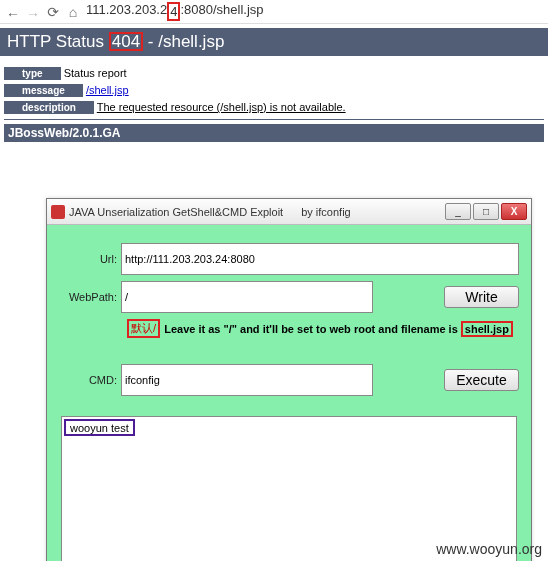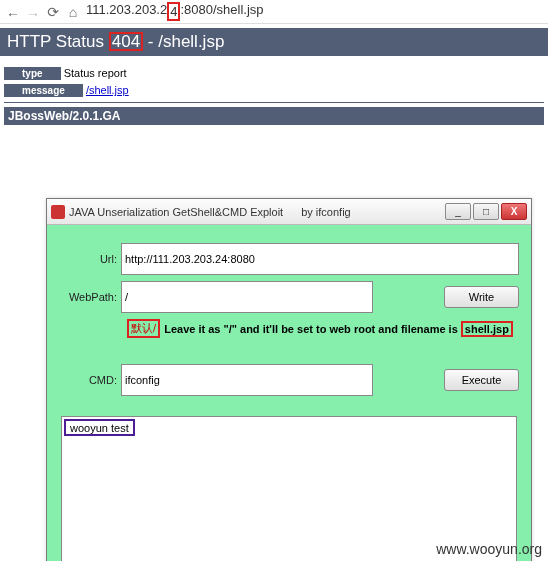--- a/index.html
+++ b/index.html
@@ -27,21 +27,21 @@
   .title-author { margin-left: 18px; }
   .win-btns { margin-left: auto; display: flex; gap: 2px; }
   .win-btn { width: 26px; height: 17px; border: 1px solid #8a8a8a; background: linear-gradient(#f7f7f7,#dcdcdc); border-radius: 2px; font-size: 10px; line-height: 15px; text-align: center; color: #222; }
   .win-btn.close { background: linear-gradient(#e77,#c33); color: #fff; border-color: #a22; font-weight: bold; }
 
   .dlg-body { position: relative; padding: 10px 12px; font-size: 11px; }
   .row { display: flex; align-items: center; margin-bottom: 6px; }
   .lbl { width: 62px; text-align: right; font-size: 11px; padding-right: 4px; color: #222; }
   .txtbox { flex: 1; height: 30px; border: 1px solid #888; background: #fff; font-size: 11px; padding: 15px 3px; }
   .txtbox.short { flex: none; width: 252px; }
-  .btn { width: 75px; height: 22px; margin-left: 8px; border: 1px solid #888; background: linear-gradient(#fafafa,#e0e0e0); border-radius: 3px; font-size: 11px; }
+  .btn { width: 75px; height: 22px; margin-left: 8px; border: 1px solid #888; background: linear-gradient(#fafafa,#e0e0e0); border-radius: 3px; font-size: 14px; }
 
   .hint-row { margin-left: 62px; display: flex; align-items: center; font-size: 11px; justify-content: center; }
   .hint-red { color: #c00; border: 2px solid #d22; padding: 0 2px; margin-right: 4px; }
   .hint-black { color: #000; font-weight: bold; }
   .hint-hl { border: 2px solid #d22; padding: 0 2px; display: inline-block; }
 
   .cmd-area { margin-top: 26px; }
   .output-box { position: relative; margin: 4px 14px 0 14px; height: 230px; border: 1px solid #888; background: #fff; font-size: 11px; padding: 2px; }
   .out-hl { border: 2px solid #4c1d95; display: inline-block; padding: 0 4px; height: 17px; line-height: 15px; }
   .upload-hl { position: absolute; left: 94px; bottom: 3px; border: 2px solid #d22; padding: 2px 10px; font-weight: bold; font-size: 11px; }
@@ -68,20 +68,24 @@
 </div>
 
 <div class="content-area">
   <div class="line">
     <span class="tag">type</span>
     <span>Status report</span>
   </div>
   <div class="line">
     <span class="tag">message</span>
     <span class="msg-link">/shell.jsp</span>
+  </div>
+  <div class="line">
+    <span class="tag">description</span>
+    <span class="desc-u">The requested resource (/shell.jsp) is not available.</span>
   </div>
   <hr class="hr">
   <div class="footer-bar">JBossWeb/2.0.1.GA</div>
 </div>
 
 <div class="dlg">
   <div class="titlebar">
     <div class="java-icon"></div>
     <span class="title-text">JAVA Unserialization GetShell&amp;CMD Exploit</span>
     <span class="title-text title-author">by ifconfig</span>

